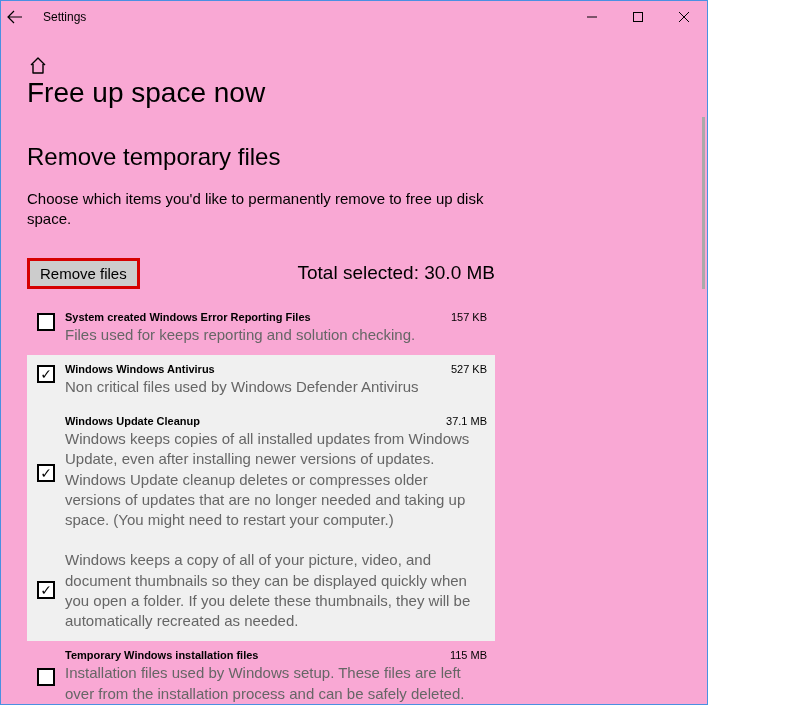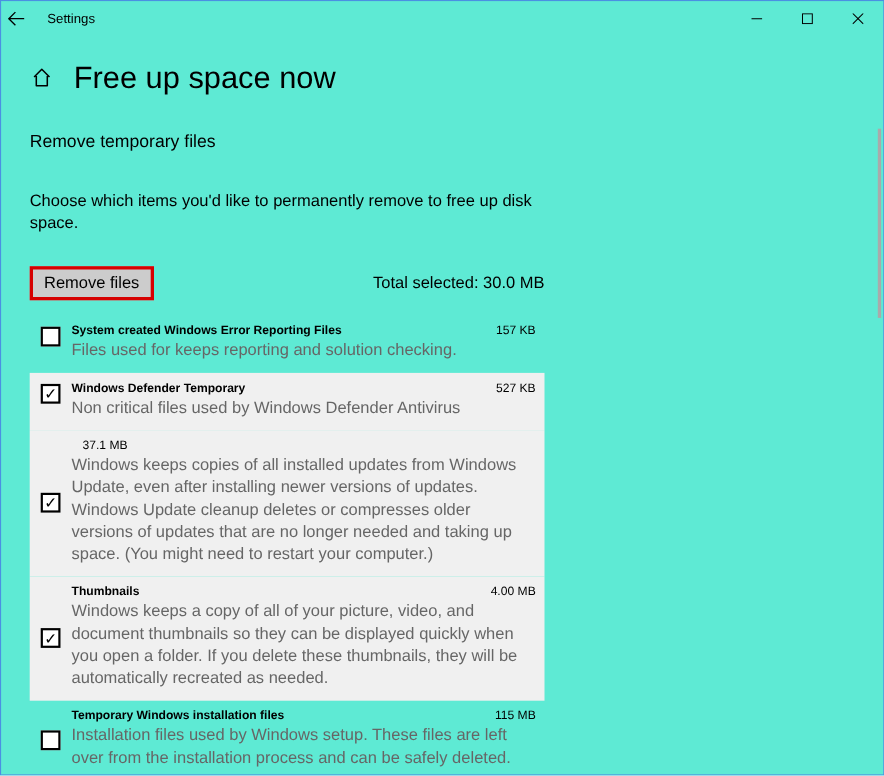--- a/index.html
+++ b/index.html
@@ -1,31 +1,31 @@
 <!DOCTYPE html>
 <html><head>
 <meta charset="utf-8">
 <style>
   * { box-sizing: border-box; margin: 0; padding: 0; }
   html, body { width: 804px; height: 705px; font-family: "Segoe UI", Arial, sans-serif; background: #fff; color: #000; }
-  .window { width: 804px; height: 705px; border: 1px solid #4a90e2; position: relative; overflow: hidden; background:#5eead4; }
+  .window { width: 708px; height: 705px; border: 1px solid #4a90e2; position: relative; overflow: hidden; background:#f9a8d4; }
   .titlebar { display: flex; align-items: center; height: 32px; padding-left: 6px; }
   .titlebar .back { width: 28px; text-align: center; font-size: 16px; cursor: pointer; }
   .titlebar .title { font-size: 12px; margin-left: 8px; }
   .win-controls { position: absolute; top: 0; right: 0; display: flex; }
   .win-controls div { width: 46px; height: 32px; display:flex; align-items:center; justify-content:center; font-size:12px; cursor:pointer; }
-  .header-row { display:flex; align-items:center; margin: 22px 0 0 26px; }
+  .header-row { display:flex; align-items:flex-start; margin: 22px 0 0 26px; flex-direction: column; }
   .home-icon { width:22px; height:22px; margin-right: 18px; cursor:pointer; display:flex; align-items:center; justify-content:center; }
   .page-title { font-size: 28px; font-weight: 400; }
   .content { margin: 34px 0 0 26px; width: 468px; position:relative; }
-  .section-title { font-size: 16px; font-weight: 400; margin-bottom: 34px; }
+  .section-title { font-size: 24px; font-weight: 400; margin-bottom: 18px; }
   .intro { font-size: 15px; margin-bottom: 28px; line-height:1.35; }
   .action-row { display:flex; align-items:center; justify-content:space-between; margin-bottom: 14px; gap: 36px; }
   .remove-btn { border: 3px solid #d60000; background:#ccc; padding: 4px 10px; font-size: 15px; cursor:pointer; font-family:inherit; }
-  .total { font-size: 15px; text-align: right; }
+  .total { font-size: 19px; text-align: right; }
   .item { display:flex; padding: 8px 8px 10px 4px; }
   .item.selected { background:#f0f0f0; }
   .cb-wrap { width: 30px; display:flex; align-items:flex-start; justify-content:center; padding-top:2px; }
   .checkbox { width:18px; height:18px; border:2px solid #000; background:#fff; display:flex; align-items:center; justify-content:center; cursor:pointer; }
   .cb-wrap.vcenter { align-items:center; padding-top:0; }
   .check { font-size:14px; line-height:1; }
   .item-body { flex:1; padding-left:4px; }
   .item-head { display:flex; justify-content:space-between; align-items:baseline; }
   .item-title { font-weight:700; font-size:11px; }
   .item-size { font-size:11px; white-space:nowrap; margin-left:10px; }
@@ -99,50 +99,47 @@
           </div>
         </div>
         <div class="item selected">
           <div class="cb-wrap">
             <div class="checkbox">
               <span class="check">✓</span>
             </div>
           </div>
           <div class="item-body">
             <div class="item-head">
-              <div class="item-title">Windows Defender Temporary</div>
+              <div class="item-title">Windows Windows Antivirus</div>
               <div class="item-size">527 KB</div>
             </div>
             <div class="item-desc">Non critical files used by Windows Defender Antivirus</div>
           </div>
         </div>
         <div class="item selected">
           <div class="cb-wrap vcenter">
             <div class="checkbox">
               <span class="check">✓</span>
             </div>
           </div>
           <div class="item-body">
             <div class="item-head">
+              <div class="item-title">Windows Update Cleanup</div>
               <div class="item-size">37.1 MB</div>
             </div>
             <div class="item-desc">Windows keeps copies of all installed updates from Windows Update, even after installing newer versions of updates. Windows Update cleanup deletes or compresses older versions of updates that are no longer needed and taking up space. (You might need to restart your computer.)</div>
           </div>
         </div>
         <div class="item selected">
           <div class="cb-wrap vcenter">
             <div class="checkbox">
               <span class="check">✓</span>
             </div>
           </div>
           <div class="item-body">
-            <div class="item-head">
-              <div class="item-title">Thumbnails</div>
-              <div class="item-size">4.00 MB</div>
-            </div>
             <div class="item-desc">Windows keeps a copy of all of your picture, video, and document thumbnails so they can be displayed quickly when you open a folder. If you delete these thumbnails, they will be automatically recreated as needed.</div>
           </div>
         </div>
         <div class="item">
           <div class="cb-wrap vcenter">
             <div class="checkbox"></div>
           </div>
           <div class="item-body">
             <div class="item-head">
               <div class="item-title">Temporary Windows installation files</div>

